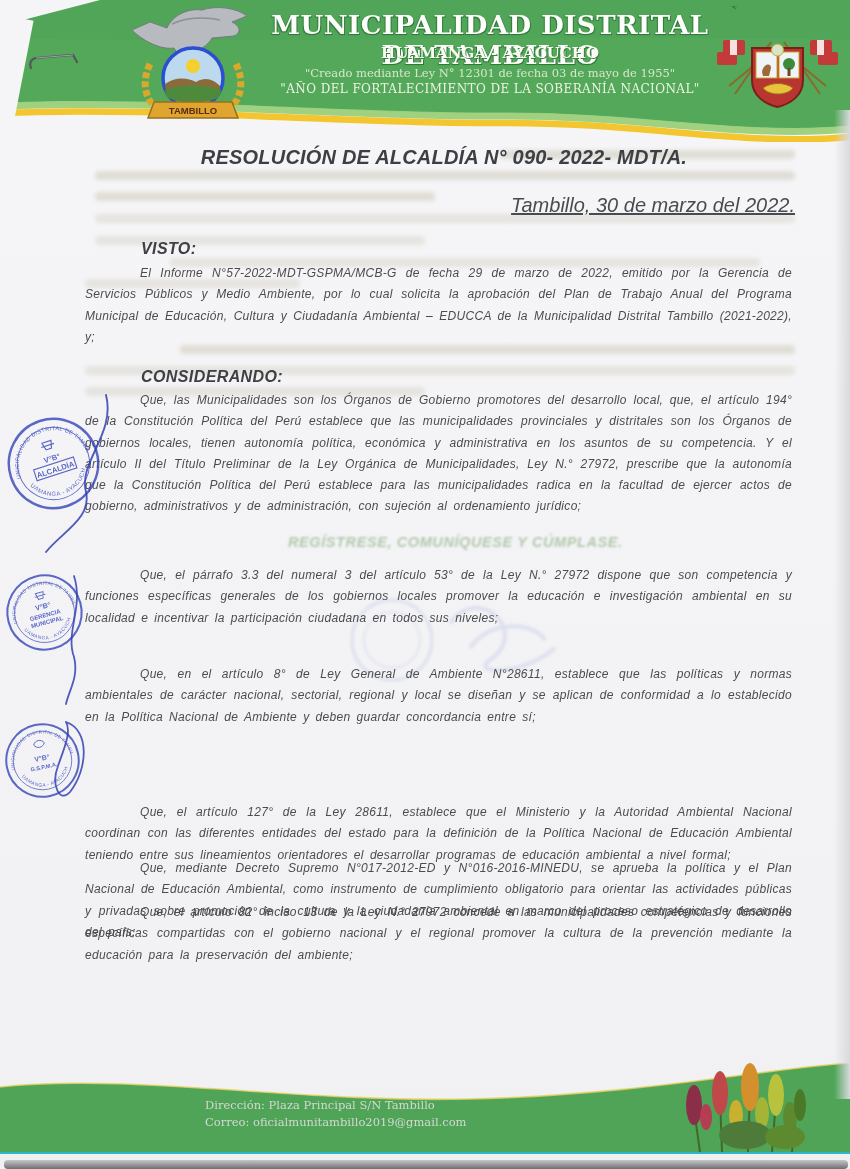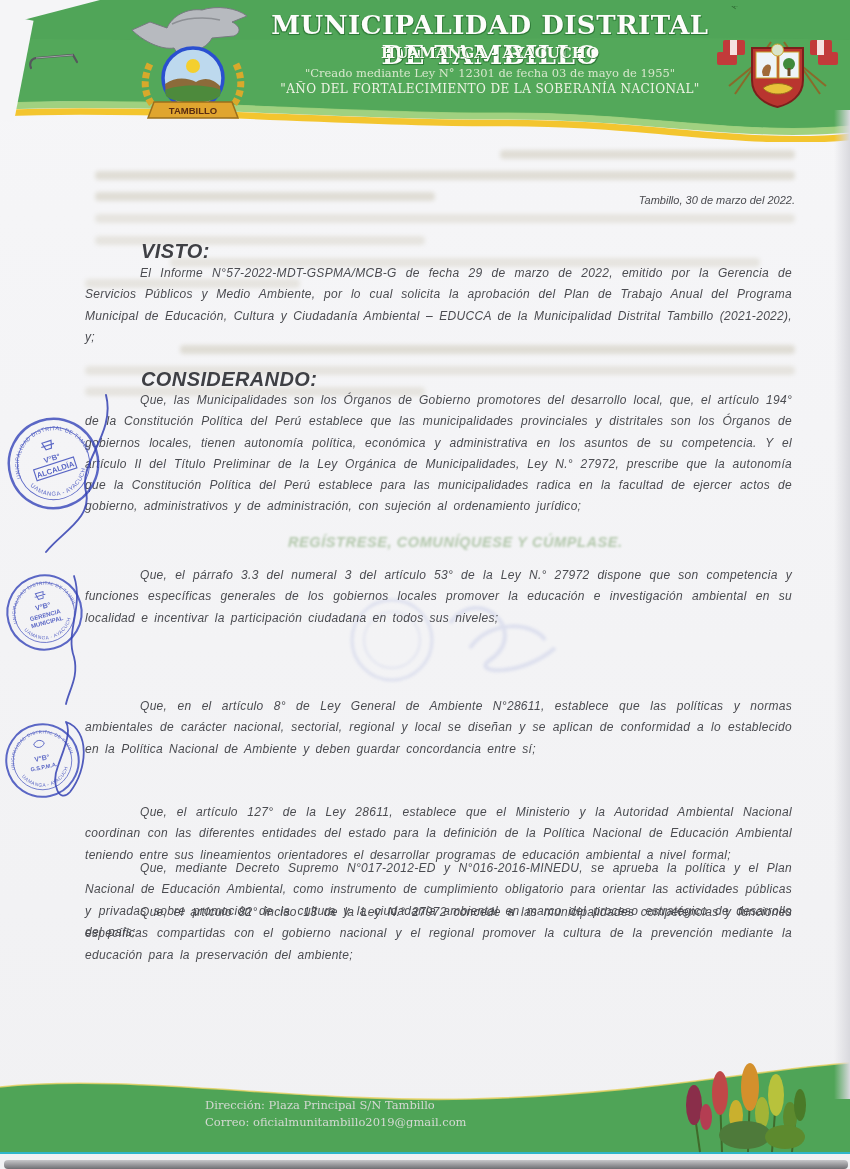--- a/index.html
+++ b/index.html
@@ -19,23 +19,23 @@
           font-family:"DejaVu Serif","Liberation Serif",serif;font-size:11.5px;color:#d7e7cc;}
   .hdr-q2{position:absolute;top:82px;left:255px;width:470px;text-align:center;
           font-family:"DejaVu Serif","Liberation Serif",serif;font-size:12px;color:#eef3e4;letter-spacing:.4px;}
   .corner-wedge{position:absolute;left:-16px;top:16px;width:40px;height:104px;
                 background:#f5f5f7;transform:rotate(11deg);}
   .corner-tri{position:absolute;left:0;top:0;width:100px;height:26px;background:#f5f5f7;
               clip-path:polygon(0 0,100% 0,0 100%);}
   
   .doc-title{position:absolute;top:146px;left:0;width:850px;box-sizing:border-box;padding-left:38px;
              text-align:center;font-style:italic;font-weight:bold;font-size:20px;color:#3e3f44;letter-spacing:.2px;}
-  .doc-date{position:absolute;top:194px;right:55px;font-style:italic;font-size:11px;color:#4a4b50;}
+  .doc-date{position:absolute;top:194px;right:55px;font-style:italic;font-size:20px;color:#4a4b50;text-decoration:underline;}
   .doc-heading{position:absolute;left:141px;font-style:italic;font-weight:bold;
-               font-size:20px;color:#3f4045;letter-spacing:.4px;}
+               font-size:16px;color:#3f4045;letter-spacing:.4px;}
   .para{position:absolute;left:85px;width:707px;text-align:justify;text-indent:55px;
         font-style:italic;font-size:12px;line-height:21.3px;color:#4b4c51;
         letter-spacing:.3px;word-spacing:2.5px;}
   
   .ghost-bar{position:absolute;height:9px;border-radius:4px;background:#a49a77;
              filter:blur(2px);opacity:.26;}
   .ghost-bar.lt{opacity:.18;}
   .ghost-text{position:absolute;top:534px;left:288px;font-style:italic;font-weight:bold;
               font-size:14.5px;color:#7fa571;filter:blur(1.1px);opacity:.55;letter-spacing:.6px;}
   .watermark{position:absolute;top:578px;left:330px;opacity:.13;filter:blur(1.5px);}
@@ -140,29 +140,30 @@
   <div class="ghost-bar" style="top:345px;left:180px;width:615px"></div>
   <div class="ghost-bar lt" style="top:366px;left:85px;width:710px"></div>
   <div class="ghost-bar lt" style="top:387px;left:85px;width:340px"></div>
   <div class="ghost-text">REGÍSTRESE, COMUNÍQUESE Y CÚMPLASE.</div>
   <svg class="watermark" width="270" height="115" viewBox="0 0 270 115">
     <circle cx="62" cy="62" r="40" fill="none" stroke="#4a5fc0" stroke-width="3"></circle>
     <circle cx="62" cy="62" r="28" fill="none" stroke="#4a5fc0" stroke-width="1.5"></circle>
     <path d="M120,45 C150,5 200,55 160,82 C140,95 190,100 225,70 M140,70 C160,40 205,45 215,62" fill="none" stroke="#4a5fc0" stroke-width="4"></path>
   </svg>
 
+  <div class="doc-title">RESOLUCIÓN DE ALCALDÍA N° 090- 2022- MDT/A.</div>
   <div class="doc-date">Tambillo, 30 de marzo del 2022.</div>
 
   <div class="doc-heading" style="top:240px">VISTO:</div>
   <div class="para" style="top:263px">El Informe N°57-2022-MDT-GSPMA/MCB-G de fecha 29 de marzo de 2022, emitido por la Gerencia de Servicios Públicos y Medio Ambiente, por lo cual solicita la aprobación del Plan de Trabajo Anual del Programa Municipal de Educación, Cultura y Ciudadanía Ambiental – EDUCCA de la Municipalidad Distrital Tambillo (2021-2022), y;</div>
 
   <div class="doc-heading" style="top:368px">CONSIDERANDO:</div>
   <div class="para" style="top:390px">Que, las Municipalidades son los Órganos de Gobierno promotores del desarrollo local, que, el artículo 194° de la Constitución Política del Perú establece que las municipalidades provinciales y distritales son los Órganos de gobiernos locales, tienen autonomía política, económica y administrativa en los asuntos de su competencia. Y el artículo II del Título Preliminar de la Ley Orgánica de Municipalidades, Ley N.° 27972, prescribe que la autonomía que la Constitución Política del Perú establece para las municipalidades radica en la facultad de ejercer actos de gobierno, administrativos y de administración, con sujeción al ordenamiento jurídico;</div>
   <div class="para" style="top:565px">Que, el párrafo 3.3 del numeral 3 del artículo 53° de la Ley N.° 27972 dispone que son competencia y funciones específicas generales de los gobiernos locales promover la educación e investigación ambiental en su localidad e incentivar la participación ciudadana en todos sus niveles;</div>
-  <div class="para" style="top:696px">Que, en el artículo 8° de Ley General de Ambiente N°28611, establece que las políticas y normas ambientales de carácter nacional, sectorial, regional y local se diseñan y se aplican de conformidad a lo establecido en la Política Nacional de Ambiente y deben guardar concordancia entre sí;</div>
+  <div class="para" style="top:664px">Que, en el artículo 8° de Ley General de Ambiente N°28611, establece que las políticas y normas ambientales de carácter nacional, sectorial, regional y local se diseñan y se aplican de conformidad a lo establecido en la Política Nacional de Ambiente y deben guardar concordancia entre sí;</div>
   <div class="para" style="top:802px">Que, el artículo 127° de la Ley 28611, establece que el Ministerio y la Autoridad Ambiental Nacional coordinan con las diferentes entidades del estado para la definición de la Política Nacional de Educación Ambiental teniendo entre sus lineamientos orientadores el desarrollar programas de educación ambiental a nivel formal;</div>
   <div class="para" style="top:858px">Que, mediante Decreto Supremo N°017-2012-ED y N°016-2016-MINEDU, se aprueba la política y el Plan Nacional de Educación Ambiental, como instrumento de cumplimiento obligatorio para orientar las actividades públicas y privadas sobre promoción de la cultura y la ciudadanía ambiental en marco del proceso estratégico de desarrollo del país;</div>
   <div class="para" style="top:902px">Que, el artículo 82° inciso 13 de la Ley N.° 27972 concede a las municipalidades competencias y funciones específicas compartidas con el gobierno nacional y el regional promover la cultura de la prevención mediante la educación para la preservación del ambiente;</div>
 
   <svg class="stamp" style="left:6px;top:416px;transform:rotate(-18deg)" width="95" height="95" viewBox="0 0 100 100">
     <defs>
       <path id="arcT1" d="M 13,52 A 37,37 0 0 1 87,52"></path>
       <path id="arcB1" d="M 19,64 A 34,34 0 0 0 81,64"></path>
     </defs>
     <circle class="ring" cx="50" cy="50" r="47" stroke-width="2.6"></circle>

